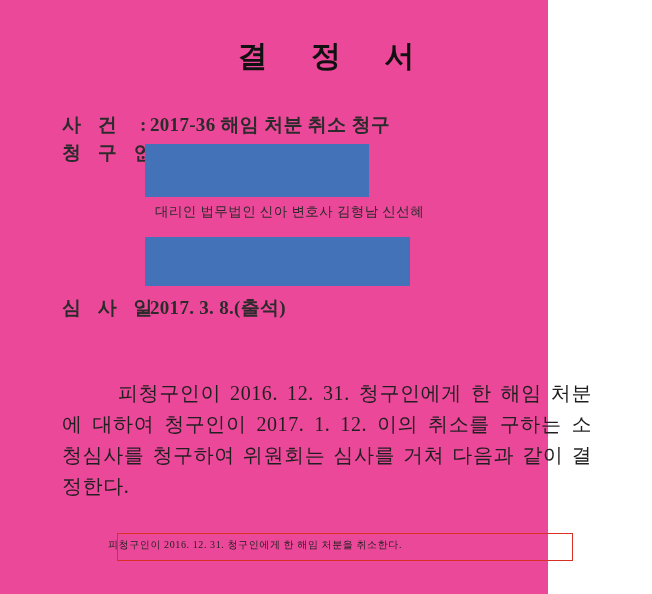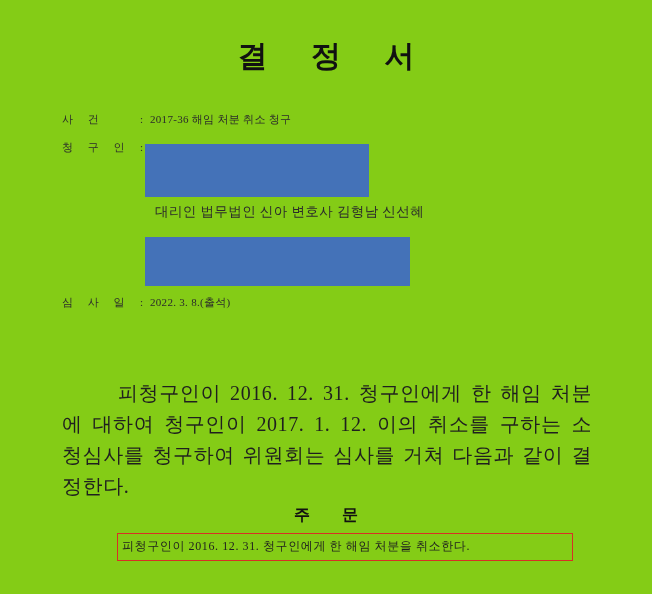--- a/index.html
+++ b/index.html
@@ -10,44 +10,45 @@
   body {
     width: 652px;
     height: 594px;
     font-family: "Liberation Serif", "DejaVu Serif", serif;
     color: #1a1a1a;
     position: relative;
     overflow: hidden;
   }
   .page {
     position: relative;
-    width: 652px;
+    width: 548px;
     height: 594px;
-    background: #84cc16;
+    background: #ec4899;
   }
   .doc-title {
     position: absolute;
     top: 36px;
     left: 0;
     width: 652px;
     text-align: center;
     font-size: 30px;
     font-weight: bold;
     letter-spacing: 18px;
     text-indent: 18px;
     color: #111111;
     font-family: "Liberation Serif", "DejaVu Serif", serif;
   }
   .field-row {
     position: absolute;
     left: 62px;
-    font-size: 11px;
+    font-size: 19px;
     color: #2b2b2b;
     white-space: nowrap;
     letter-spacing: 0.2px;
+    font-weight: bold;
   }
   .field-label {
     display: inline-block;
     width: 78px;
     letter-spacing: 6px;
   }
   .field-colon {
     display: inline-block;
     width: 10px;
   }
@@ -109,24 +110,24 @@
     position: absolute;
     left: 117px;
     top: 533px;
     width: 456px;
     height: 28px;
     border: 1.5px solid #d93025;
     box-sizing: border-box;
   }
   .ruling-text {
     position: absolute;
-    left: 122px;
+    left: 108px;
     top: 538px;
     width: 448px;
-    font-size: 12px;
+    font-size: 10px;
     color: #1f1f1f;
     letter-spacing: 0.6px;
     white-space: nowrap;
   }
 </style>
 </head>
 <body>
 
 <div class="page">
 
@@ -141,24 +142,23 @@
   </div>
 
   <div class="redaction" id="redaction-claimant"></div>
 
   <div class="sub-line">대리인 법무법인 신아  변호사 김형남 신선혜</div>
 
 
   <div class="redaction" id="redaction-respondent"></div>
 
   <div class="field-row" style="top:295px;">
-    <span class="field-label">심 사 일</span><span class="field-colon">:</span><span class="field-value">2022. 3. 8.(출석)</span>
+    <span class="field-label">심 사 일</span><span class="field-colon">:</span><span class="field-value">2017. 3. 8.(출석)</span>
   </div>
 
 
   <div class="body-para">피청구인이 2016. 12. 31. 청구인에게 한 해임 처분에 대하여 청구인이 2017. 1. 12. 이의 취소를 구하는 소청심사를 청구하여 위원회는 심사를 거쳐 다음과 같이 결정한다.</div>
 
-  <div class="section-heading">주     문</div>
 
   <div class="ruling-box"></div>
   <div class="ruling-text">피청구인이 2016. 12. 31. 청구인에게 한 해임 처분을 취소한다.</div>
 
 </div>
 
 </body></html>

